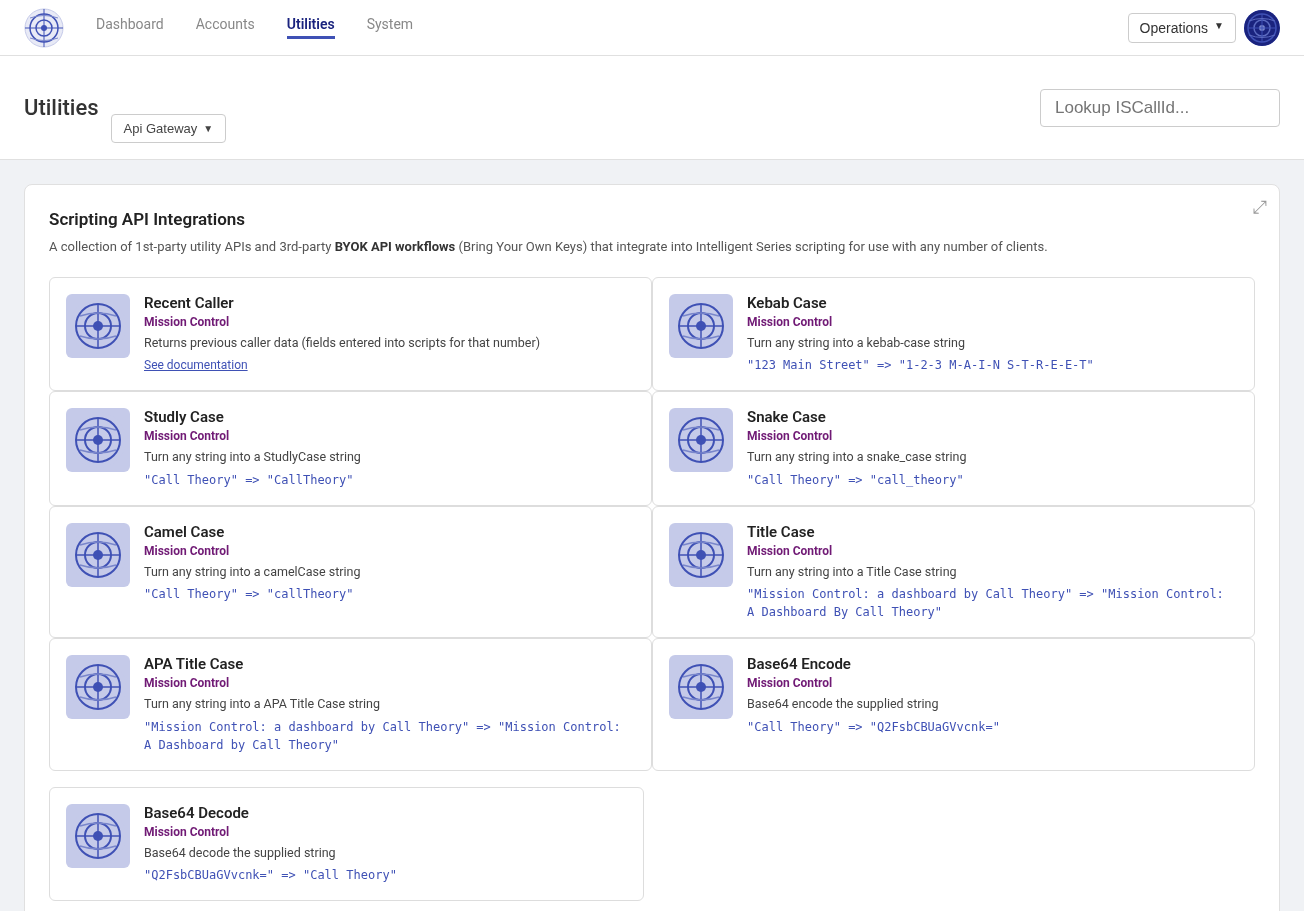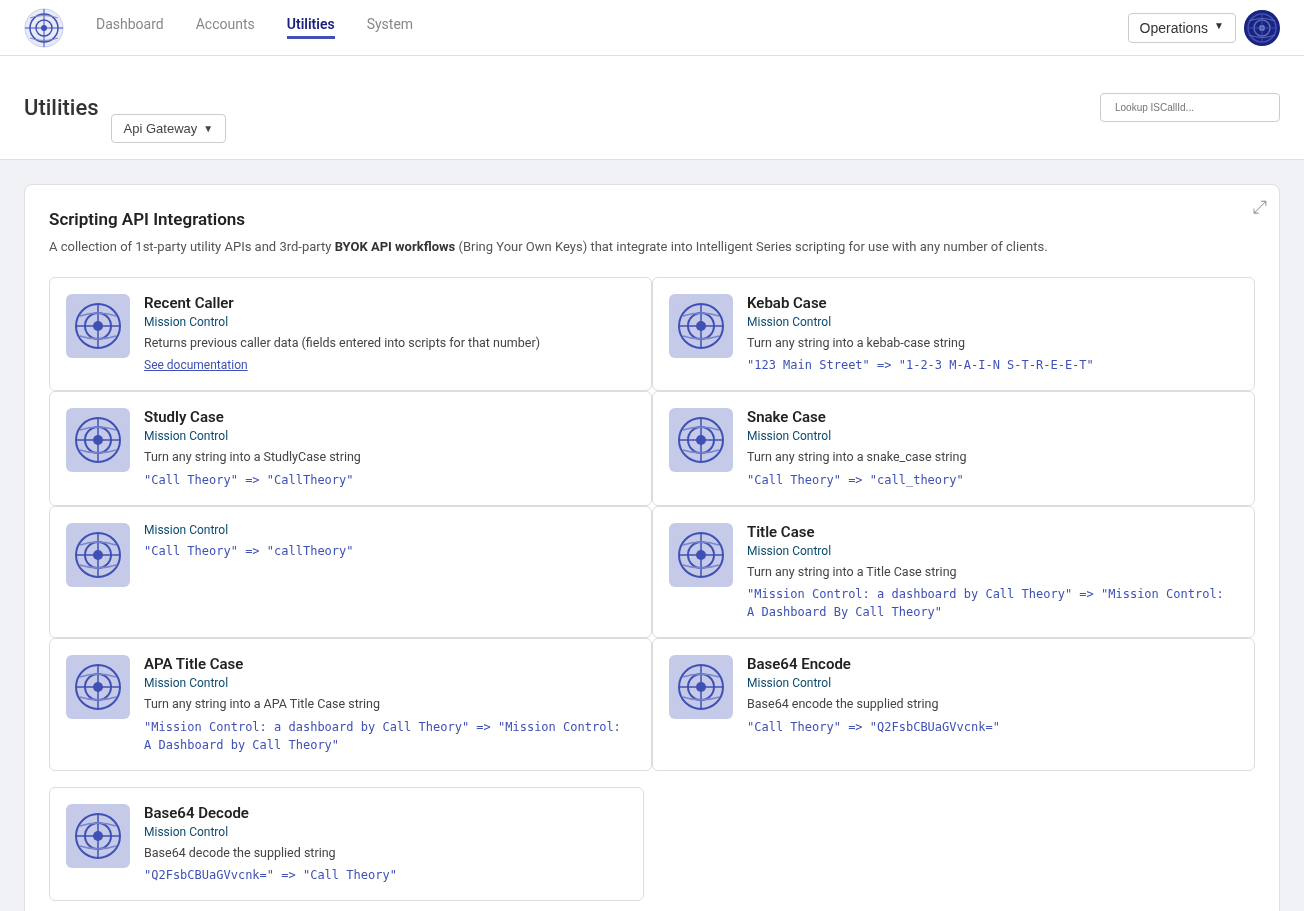--- a/index.html
+++ b/index.html
@@ -74,22 +74,22 @@
       background: #fff;
       cursor: pointer;
       font-size: 13px;
       color: #444;
       margin-top: 42px;
     }
     .lookup-input {
       border: 1px solid #ccc;
       border-radius: 4px;
       padding: 8px 14px;
-      font-size: 10px;
-      width: 180px;
+      font-size: 17px;
+      width: 240px;
       color: #999;
       background: #fff;
     }
 
     
     .main-content {
       padding: 24px;
     }
     .card {
       background: #fff;
@@ -146,21 +146,21 @@
       flex-shrink: 0;
       background: #c5cae9;
       border-radius: 6px;
       display: flex;
       align-items: center;
       justify-content: center;
       overflow: hidden;
     }
     .api-info { flex: 1; }
     .api-name { font-size: 15px; font-weight: 600; color: #222; margin-bottom: 3px; }
-    .api-provider { font-size: 12px; color: #0c4a6e; margin-bottom: 5px; font-weight: 400; }
+    .api-provider { font-size: 12px; color: #701a75; margin-bottom: 5px; font-weight: 700; }
     .api-desc { font-size: 12.5px; color: #444; margin-bottom: 5px; line-height: 1.4; }
     .api-example { font-size: 12px; color: #3f51b5; font-family: monospace; line-height: 1.5; }
     .api-link { font-size: 12px; color: #3f51b5; text-decoration: underline; cursor: pointer; margin-top: 28px; }
 
     
     .mc-logo-svg { width: 56px; height: 56px; }
   </style>
 </head>
 <body>
 
@@ -317,21 +317,23 @@
             <circle cx="28" cy="28" r="22" fill="none" stroke="#3f51b5" stroke-width="2"></circle>
             <circle cx="28" cy="28" r="13" fill="none" stroke="#3f51b5" stroke-width="2"></circle>
             <circle cx="28" cy="28" r="5" fill="#3f51b5"></circle>
             <line x1="28" y1="6" x2="28" y2="50" stroke="#3f51b5" stroke-width="1.5"></line>
             <line x1="6" y1="28" x2="50" y2="28" stroke="#3f51b5" stroke-width="1.5"></line>
             <path d="M10 18 Q28 12 46 18" fill="none" stroke="#7986cb" stroke-width="1.5"></path>
             <path d="M10 38 Q28 44 46 38" fill="none" stroke="#7986cb" stroke-width="1.5"></path>
           </svg>
         </div>
         <div class="api-info">
-          <div class="api-provider">Mission Control</div>
+          <div class="api-name">Camel Case</div>
+          <div class="api-provider">Mission Control</div>
+          <div class="api-desc">Turn any string into a camelCase string</div>
           <div class="api-example">"Call Theory" =&gt; "callTheory"</div>
         </div>
       </div>
 
       <div class="api-card">
         <div class="api-logo">
           <svg class="mc-logo-svg" viewBox="0 0 56 56">
             <circle cx="28" cy="28" r="28" fill="#c5cae9"></circle>
             <circle cx="28" cy="28" r="22" fill="none" stroke="#3f51b5" stroke-width="2"></circle>
             <circle cx="28" cy="28" r="13" fill="none" stroke="#3f51b5" stroke-width="2"></circle>

